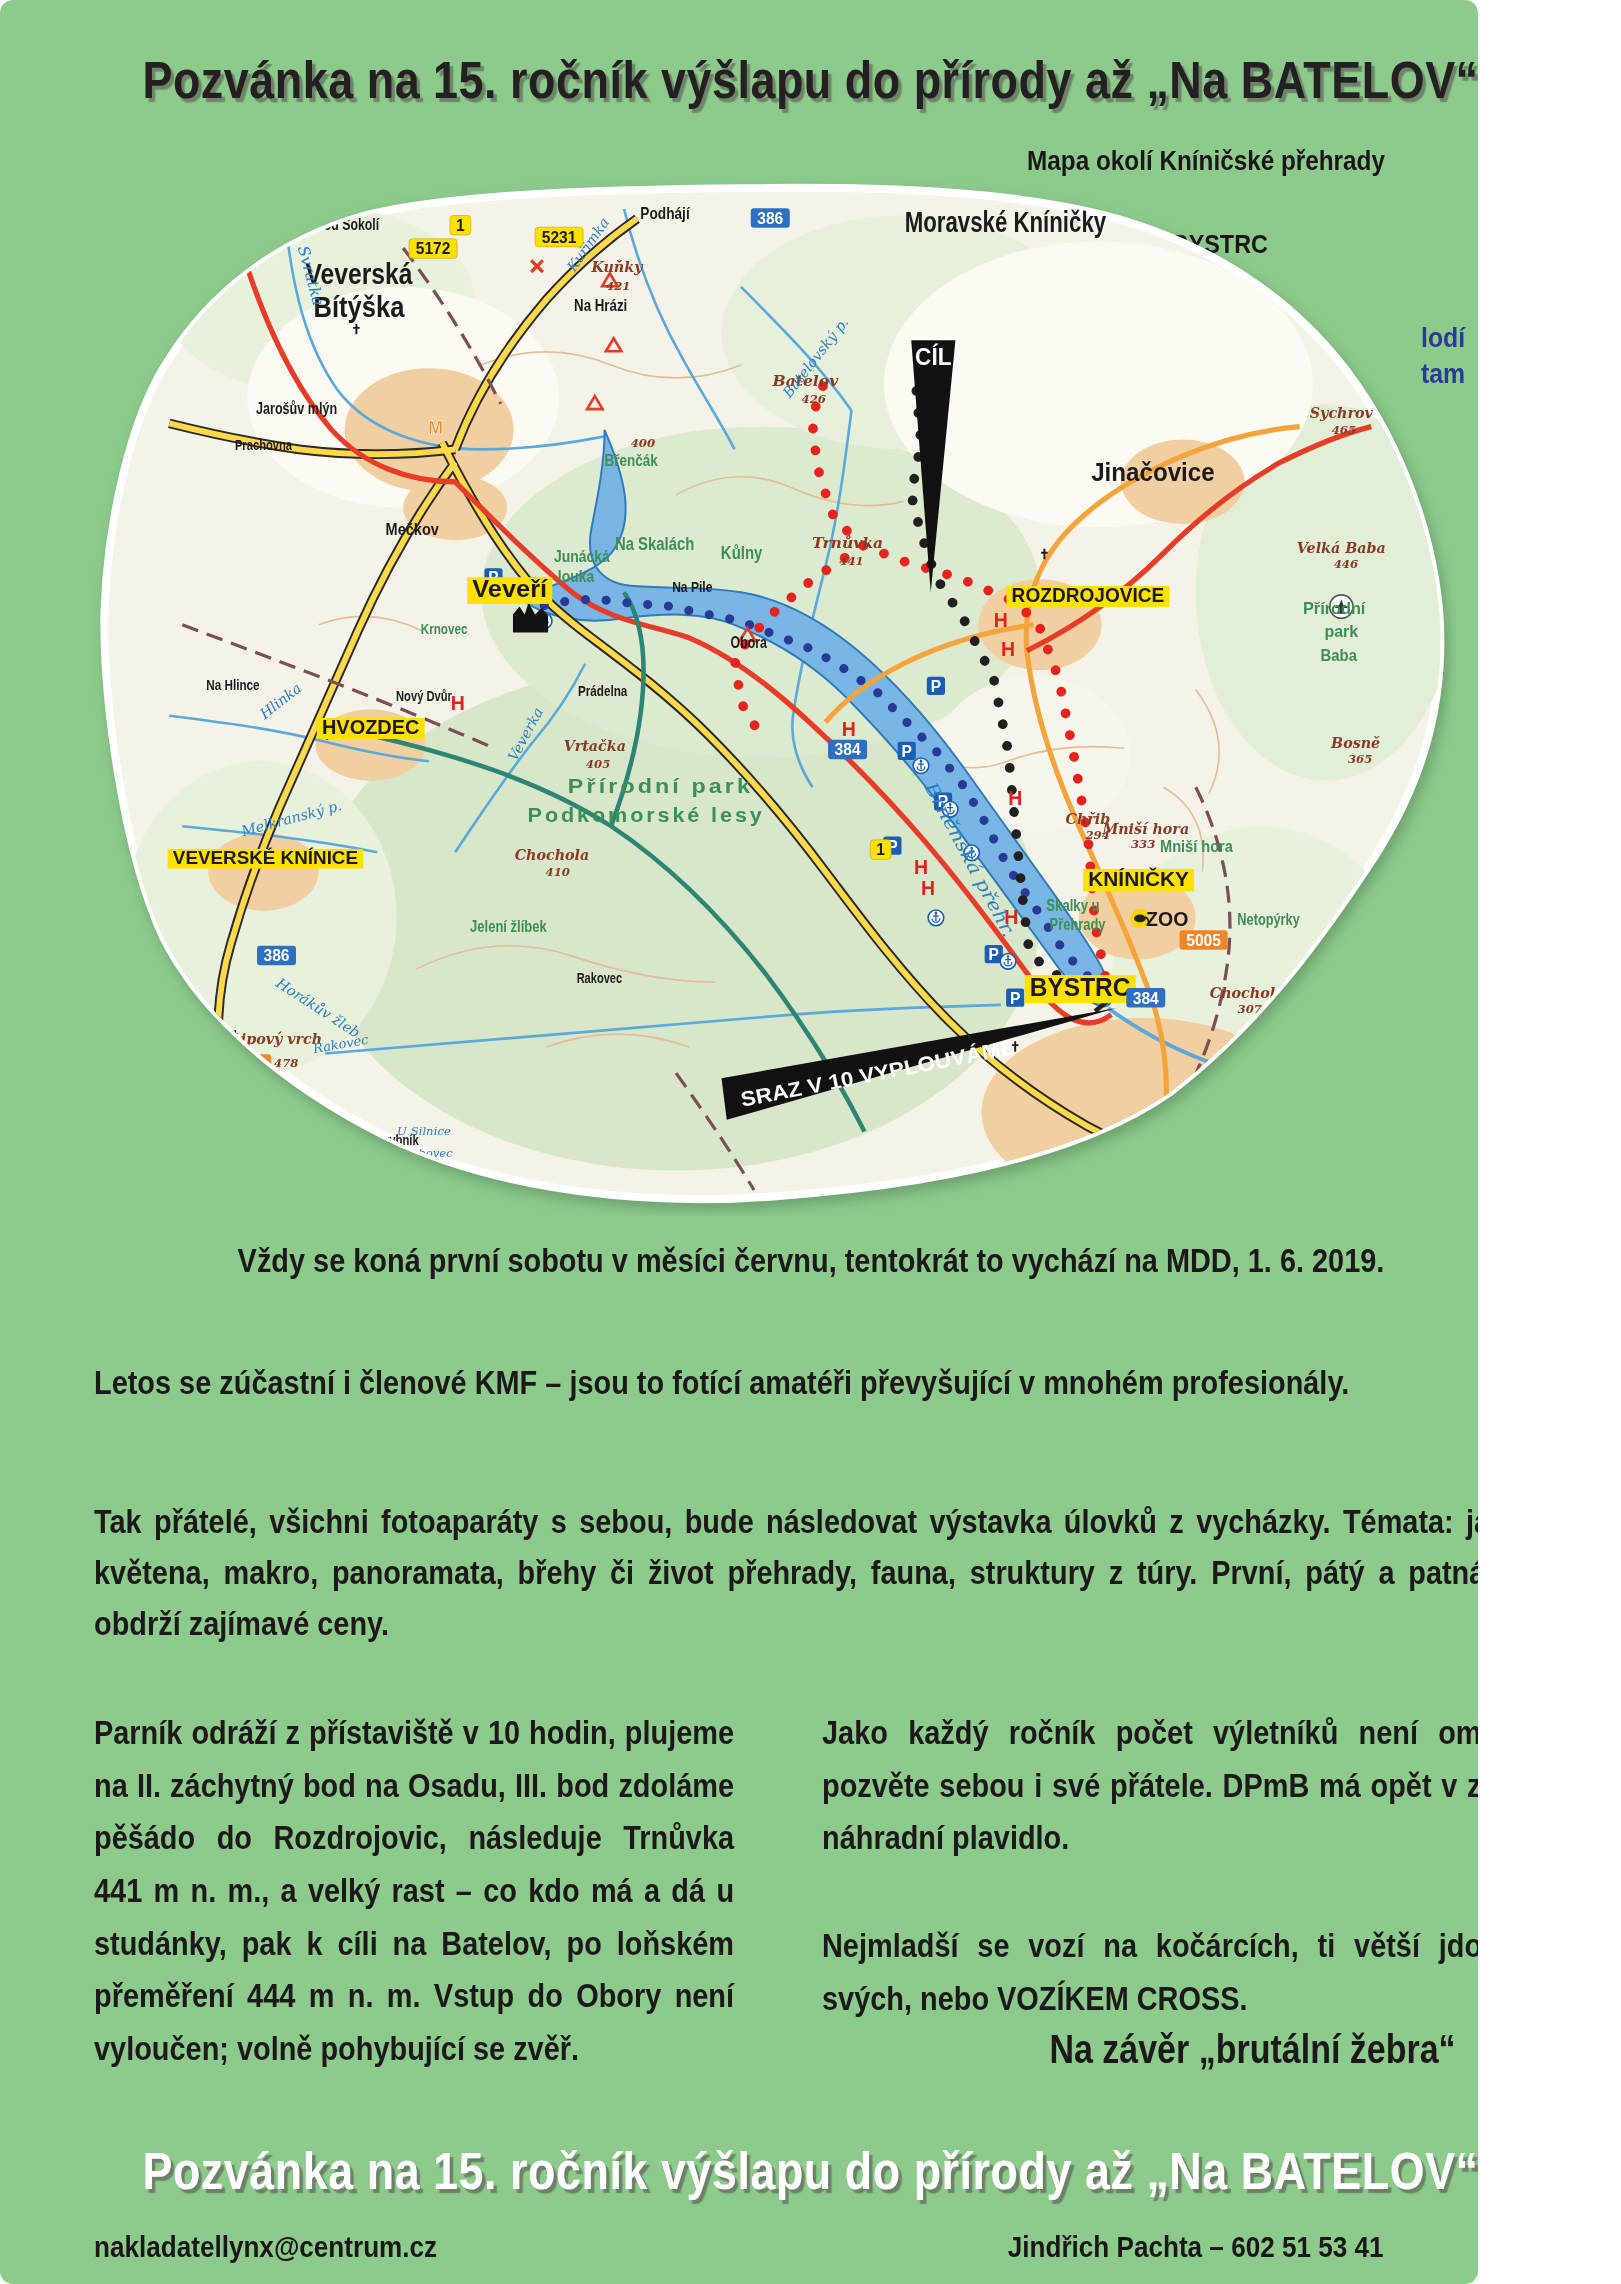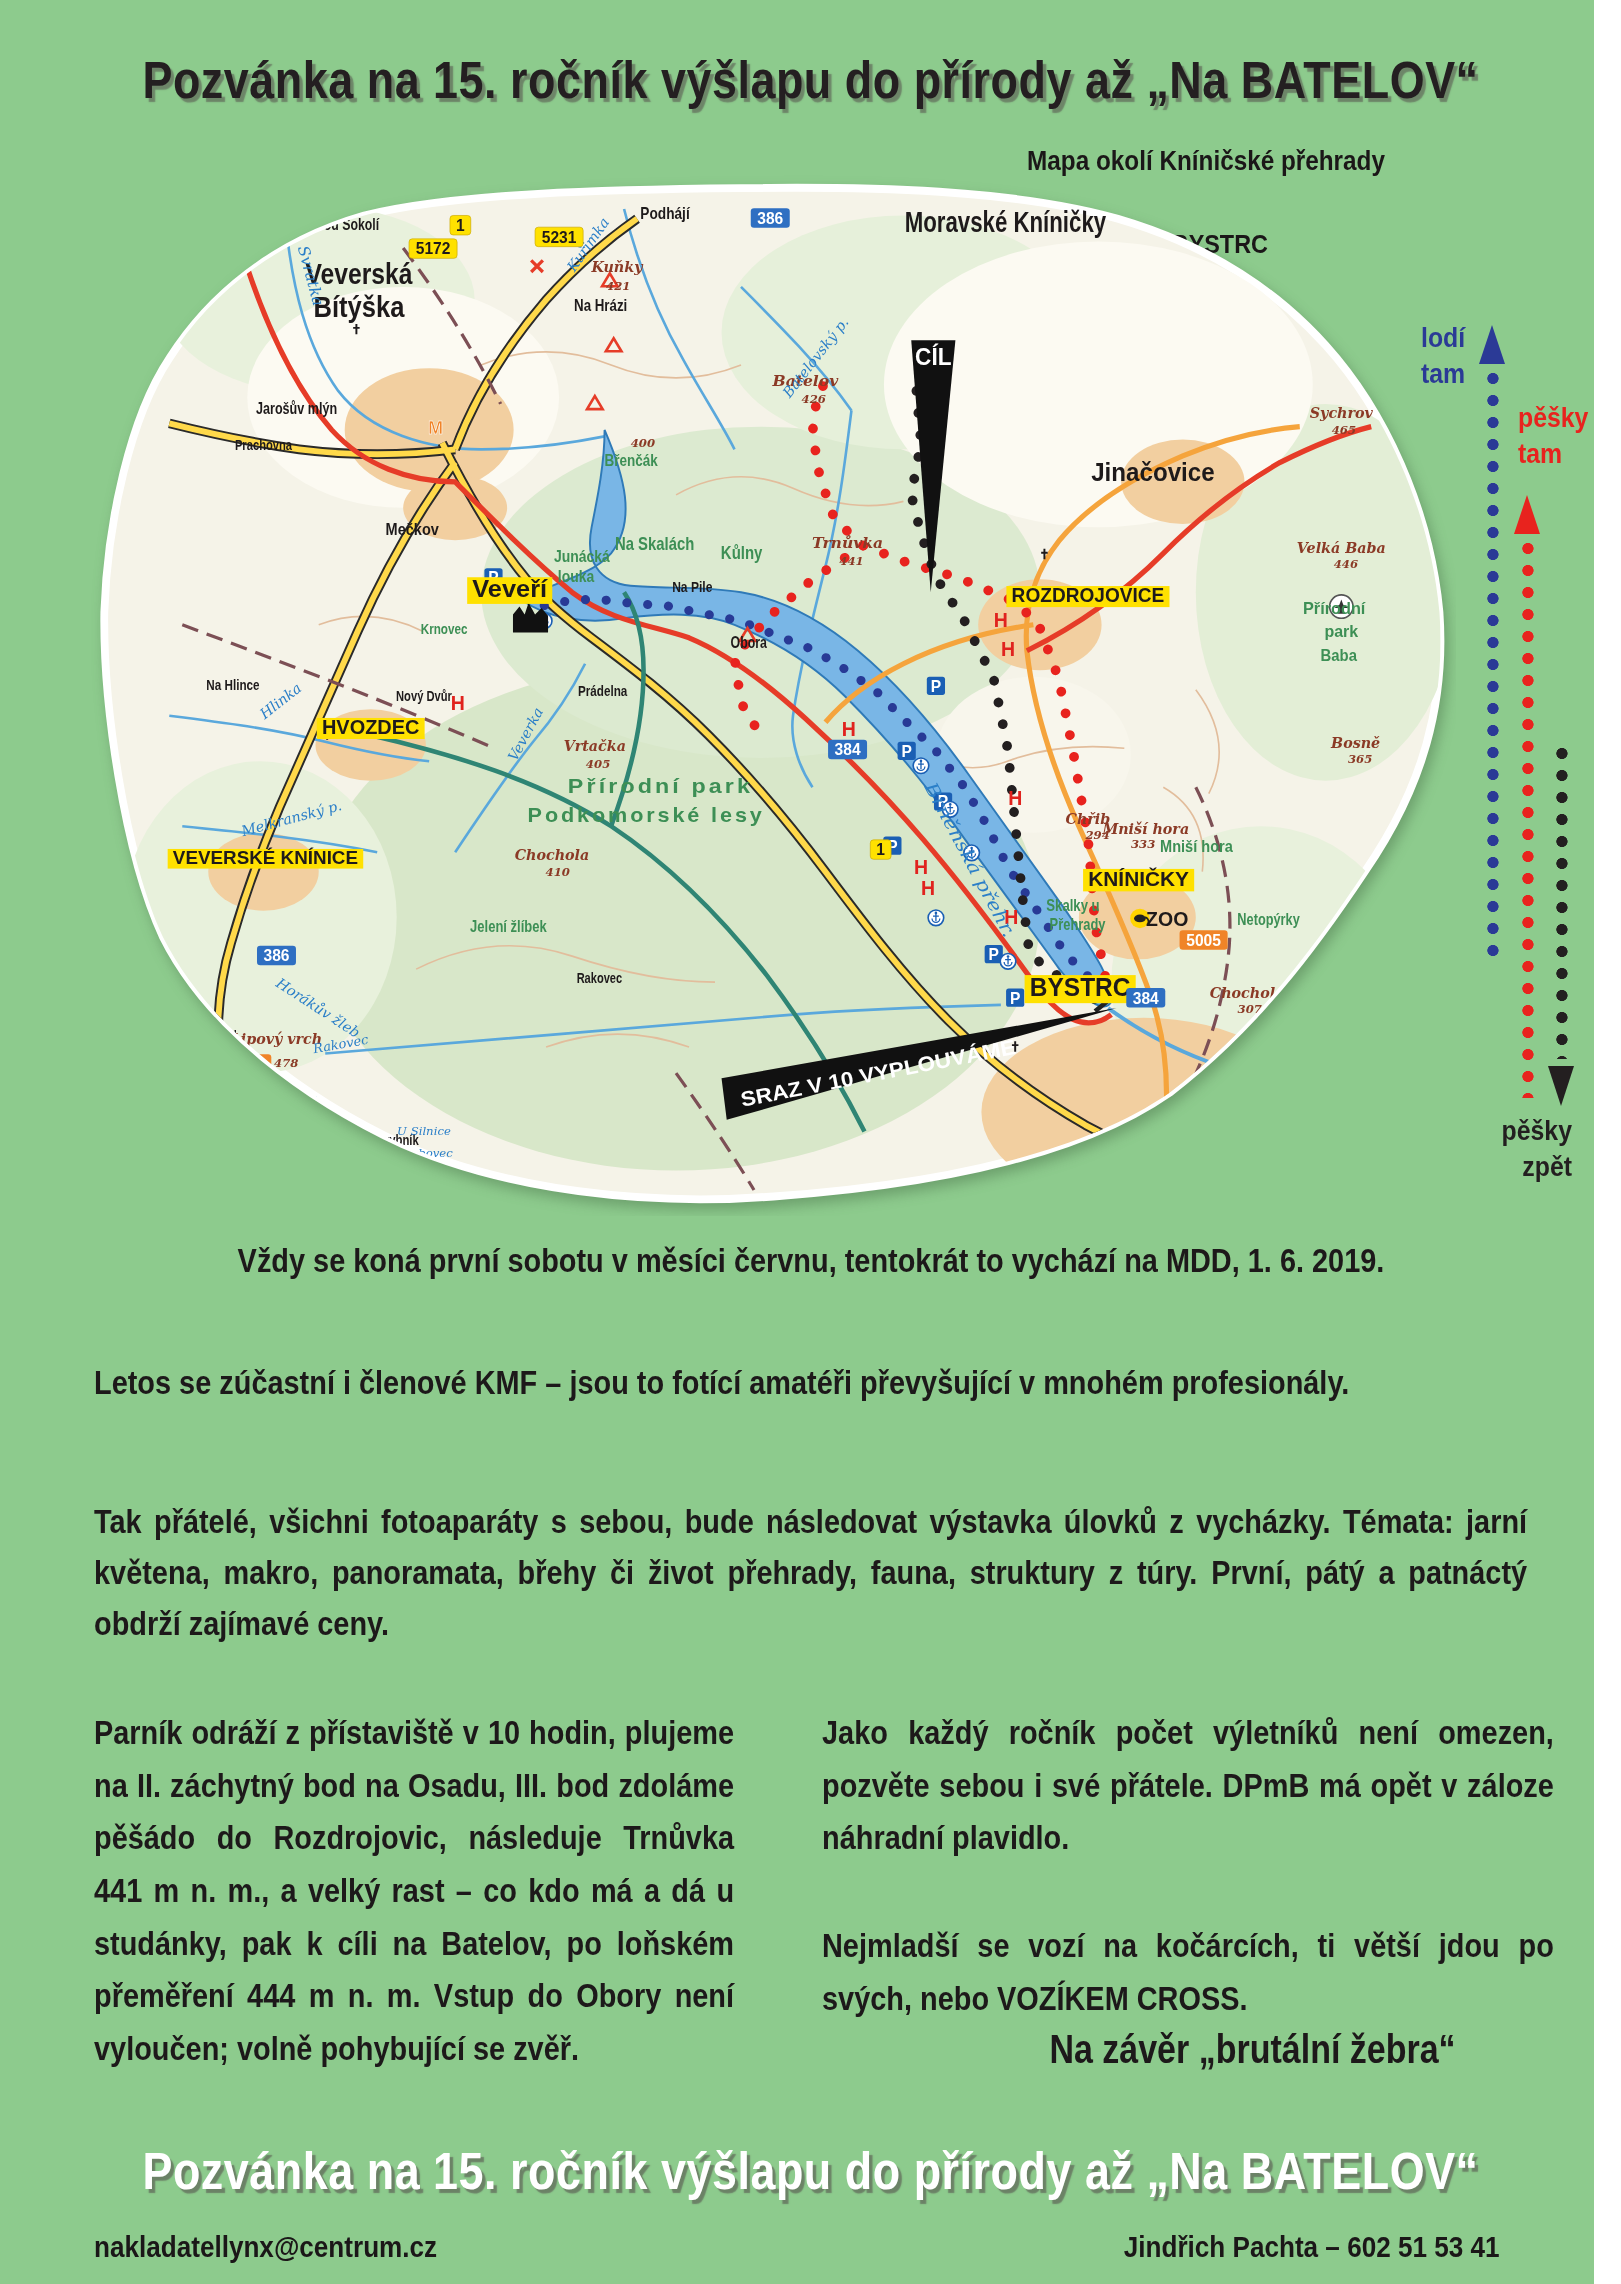--- a/index.html
+++ b/index.html
@@ -1,17 +1,17 @@
 <!DOCTYPE html>
 <html style="font-size:10.4px"><head>
 <meta charset="utf-8">
 <style>
   html,body{margin:0;padding:0;}
   body{font-family:"Liberation Sans",sans-serif;}
-  #page{position:relative;width:1594px;height:2284px;background:#8dcb8d;overflow:hidden;}
+  #page{position:relative;width:1478px;height:2284px;background:#8dcb8d;overflow:hidden;border-radius:13px;}
   .tl{position:absolute;white-space:pre-wrap;}
   .title{font-size:51px;font-weight:bold;letter-spacing:0.6px;text-align:center;
          transform:scaleX(.88);transform-origin:50% 0;}
   .title-top{color:#241f21;text-shadow:3.9px 3.9px 1.3px rgba(105,125,100,.9);}
   .title-bottom{color:#ffffff;text-shadow:3.9px 3.9px 1.3px rgba(105,125,100,.95);}
   .mapcap{font-size:27px;font-weight:bold;color:#1b1718;text-align:center;transform:scaleX(.9);transform-origin:50% 0;}
   .body{font-size:34px;font-weight:bold;color:#1d191a;line-height:1.5;text-align:justify;
         transform:scaleX(.85);transform-origin:0 0;letter-spacing:0;}
   .center{text-align:center;transform-origin:50% 0;}
   .closing{font-size:40px;font-weight:bold;color:#1d191a;text-align:center;transform:scaleX(.85);transform-origin:50% 0;}

